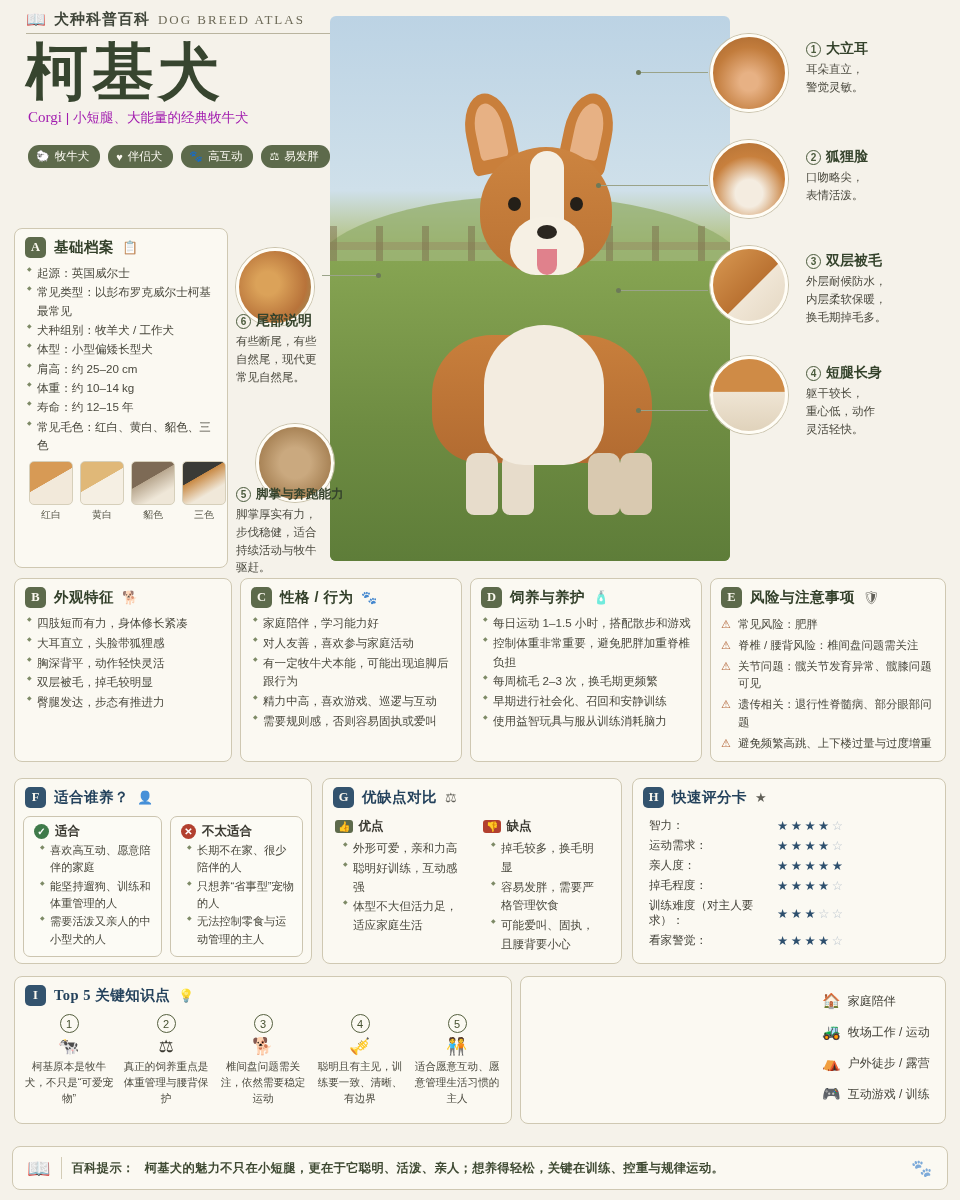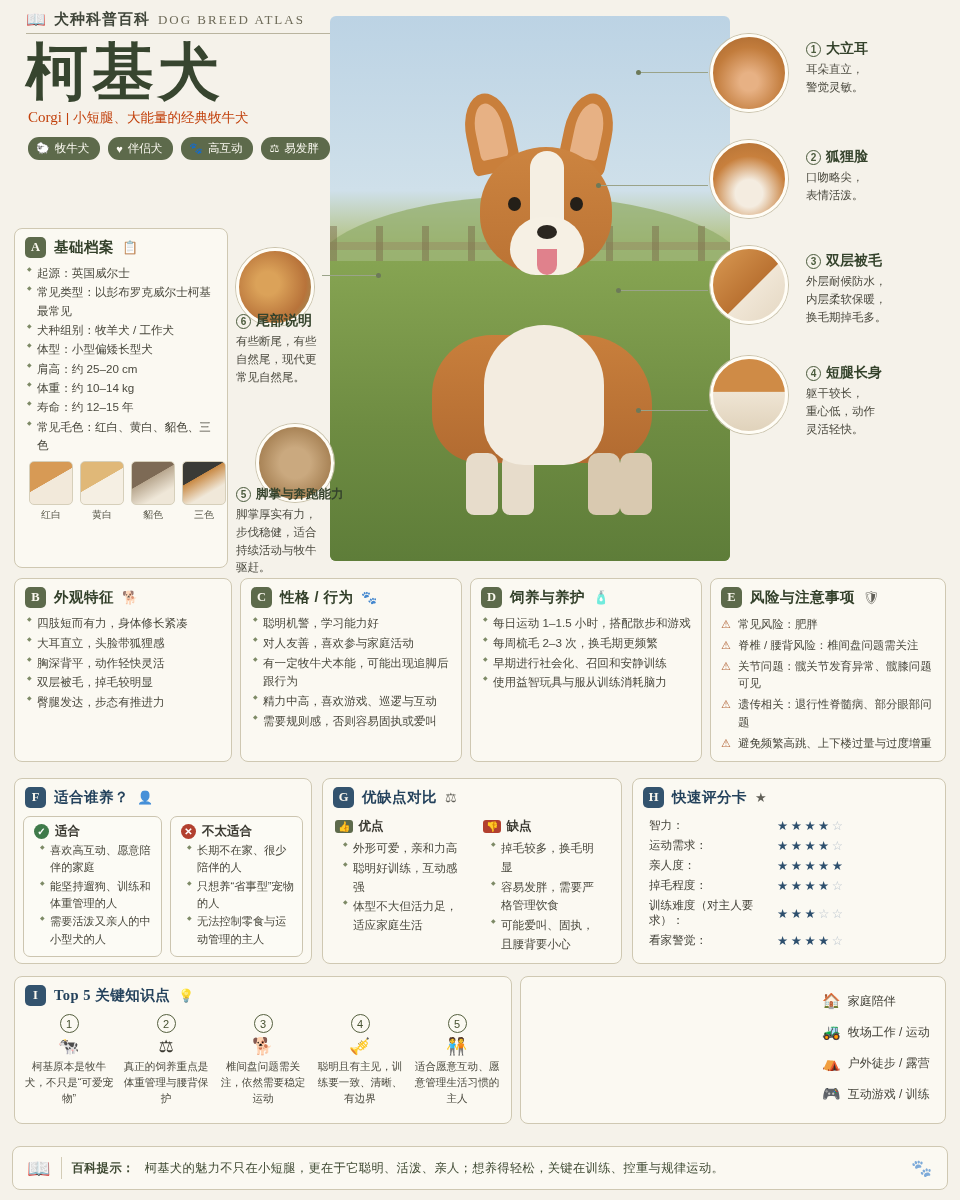--- a/index.html
+++ b/index.html
@@ -34,23 +34,23 @@
   .title-cn {
     margin: 6px 0 0 14px;
     font-size: 62px;
     font-weight: bold;
     color: #37452f;
     letter-spacing: 4px;
     line-height: 1.05;
     font-family: "Liberation Serif", serif;
   }
   .subtitle {
-    margin: 4px 0 10px 16px;
+    margin: 4px 0 18px 16px;
     font-size: 13.5px;
-    color: #c2410c;
+    color: #a21caf;
   }
   .subtitle .en { font-family: "Liberation Serif", serif; font-size: 15px; }
   .chips { display: flex; gap: 8px; margin: 10px 0 0 16px; }
   .chip {
     background: #5d6a4b;
     color: #fdfbf3;
     border-radius: 11px;
     font-size: 11.5px;
     padding: 4px 11px 4px 8px;
     display: flex;
@@ -478,36 +478,37 @@
     </ul>
   </div>
 
   <div class="card" style="left:240px; top:578px; width:222px; height:184px;">
     <div class="chd">
       <span class="badge">C</span>
       <span class="cardtitle">性格 / 行为</span>
       <span class="hicon">🐾</span>
     </div>
     <ul class="b">
-      <li>聪明机警，学习能力好</li>
+      <li>家庭陪伴，学习能力好</li>
       <li>对人友善，喜欢参与家庭活动</li>
       <li>有一定牧牛犬本能，可能出现追脚后跟行为</li>
       <li>精力中高，喜欢游戏、巡逻与互动</li>
       <li>需要规则感，否则容易固执或爱叫</li>
     </ul>
   </div>
 
   <div class="card" style="left:470px; top:578px; width:232px; height:184px;">
     <div class="chd">
       <span class="badge">D</span>
       <span class="cardtitle">饲养与养护</span>
       <span class="hicon">🧴</span>
     </div>
     <ul class="b">
       <li>每日运动 1–1.5 小时，搭配散步和游戏</li>
+      <li>控制体重非常重要，避免肥胖加重脊椎负担</li>
       <li>每周梳毛 2–3 次，换毛期更频繁</li>
       <li>早期进行社会化、召回和安静训练</li>
       <li>使用益智玩具与服从训练消耗脑力</li>
     </ul>
   </div>
 
   <div class="card" style="left:710px; top:578px; width:236px; height:184px;">
     <div class="chd">
       <span class="badge">E</span>
       <span class="cardtitle">风险与注意事项</span>
@@ -672,17 +673,17 @@
     <div class="sc-item">
         <span class="sc-ic">🎮</span>
         <span>互动游戏 / 训练</span>
       </div>
   </div>
 
   <div class="footer">
     <span class="bk">📖</span>
     <span class="sep"></span>
     <span class="tx">百科提示：</span>
-    <span class="tx" style="font-weight:normal">柯基犬的魅力不只在小短腿，更在于它聪明、活泼、亲人；想养得轻松，关键在训练、控重与规律运动。</span>
+    <span class="tx" style="font-weight:bold">柯基犬的魅力不只在小短腿，更在于它聪明、活泼、亲人；想养得轻松，关键在训练、控重与规律运动。</span>
     <span class="paw">🐾</span>
   </div>
 
 </div>
 
 </body></html>

